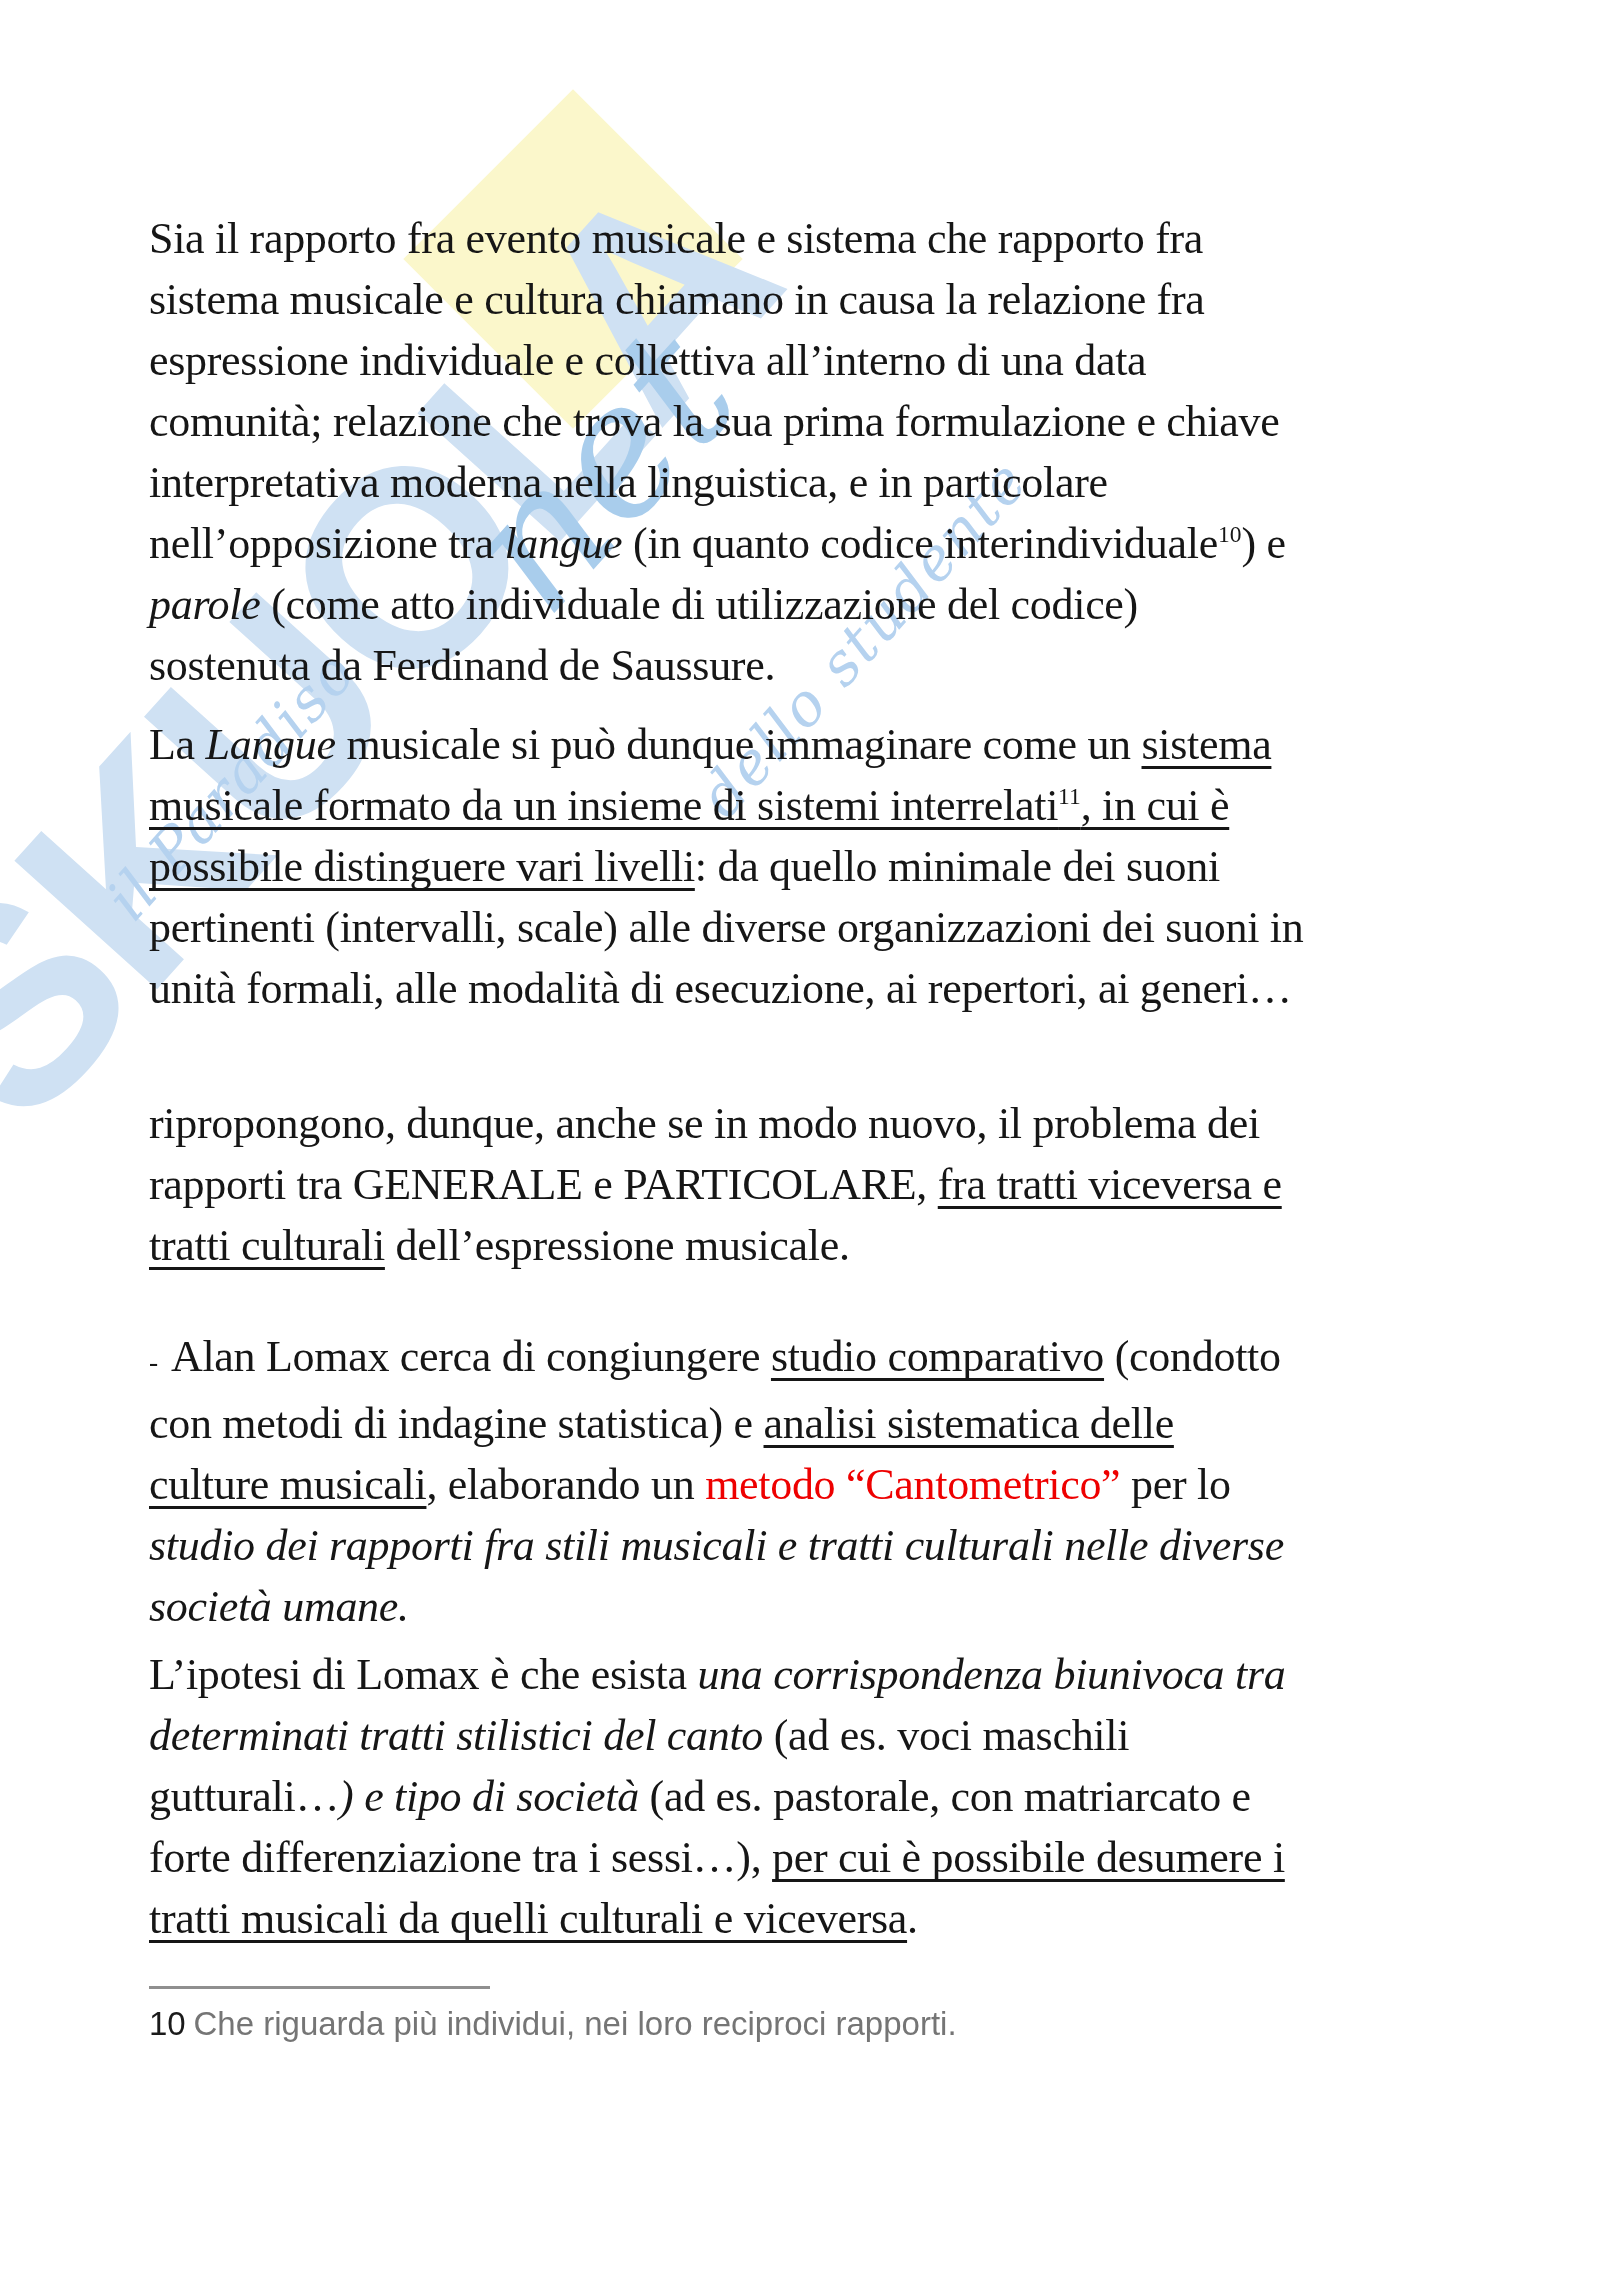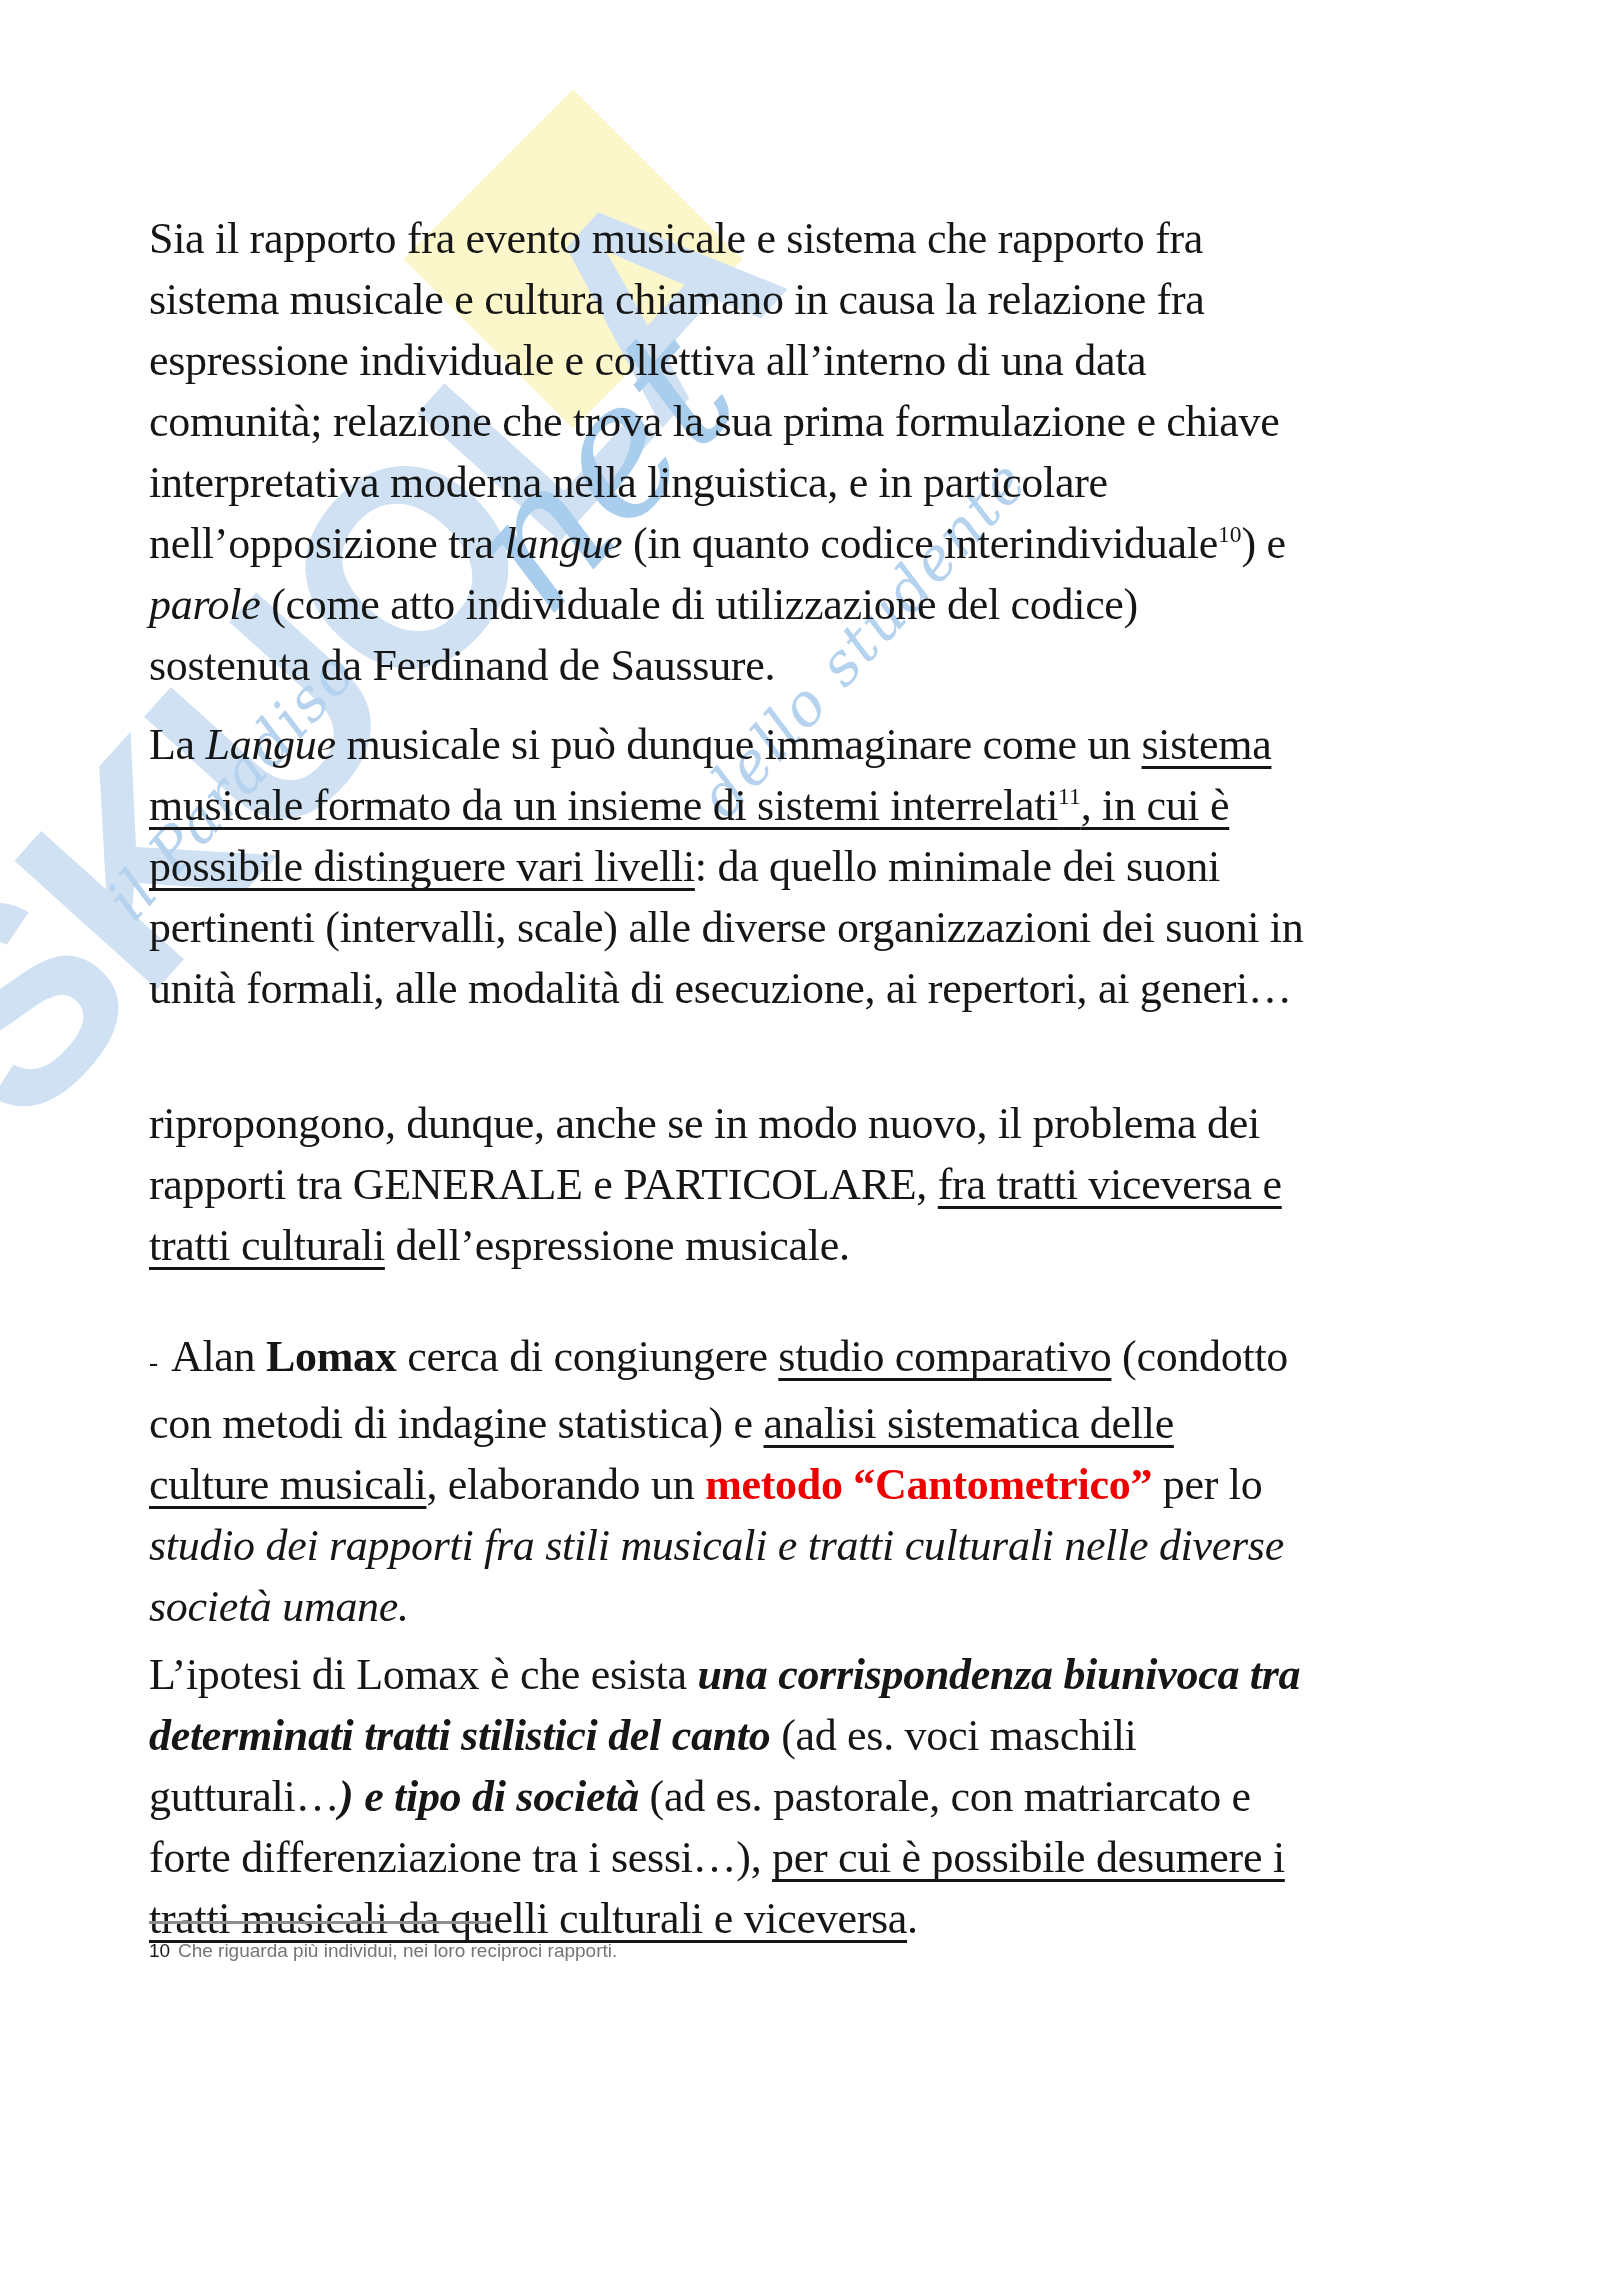--- a/index.html
+++ b/index.html
@@ -41,34 +41,34 @@
     position:absolute;left:149px;right:71px;
     font-size:44px;line-height:61px;color:#161616;
     letter-spacing:-0.3px;white-space:nowrap;
   }
   .para-0{top:208px;}
   .para-1{top:714px;}
   .para-2{top:1032px;}
   .para-3{top:1326px;}
   .para-4{top:1644px;}
   .i{font-style:italic;}
-  .b{font-weight:bold;}
+  .b{font-weight:normal;}
   .red{color:#ee0000;}
   .u{
     text-decoration:underline;
     text-decoration-thickness:2.9px;
     text-underline-offset:6.9px;
     text-decoration-skip-ink:none;
   }
   .sup{font-size:23.5px;vertical-align:super;line-height:0;letter-spacing:0;}
   .dash{font-size:27.4px;}
   
   .footnotes{
-    position:absolute;left:149px;top:1921px;z-index:1;
-    font-family:"Liberation Sans",sans-serif;font-size:19px;text-align:right;
+    position:absolute;left:149px;top:1986px;z-index:1;
+    font-family:"Liberation Sans",sans-serif;font-size:33px;text-align:right;
   }
   .fn-sep{width:341px;height:2.9px;background:#8f8f8f;margin-bottom:15.7px;}
   .fn-row{margin-bottom:27.4px;white-space:nowrap;}
   .fn-num{color:#1a1a1a;margin-right:7.8px;}
   .fn-0 .fn-text{color:#757575;}
   .fn-1 .fn-text{color:#242424;}
 </style>
 </head>
 <body>
 

